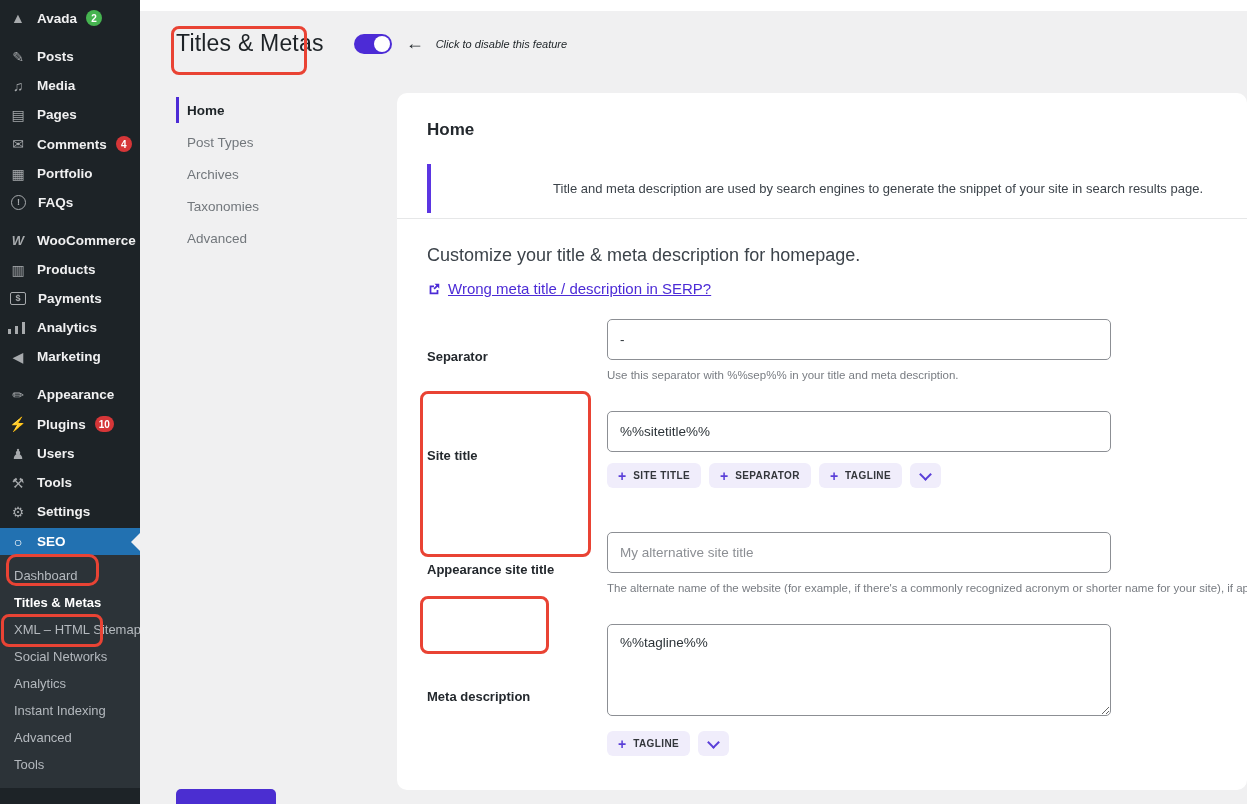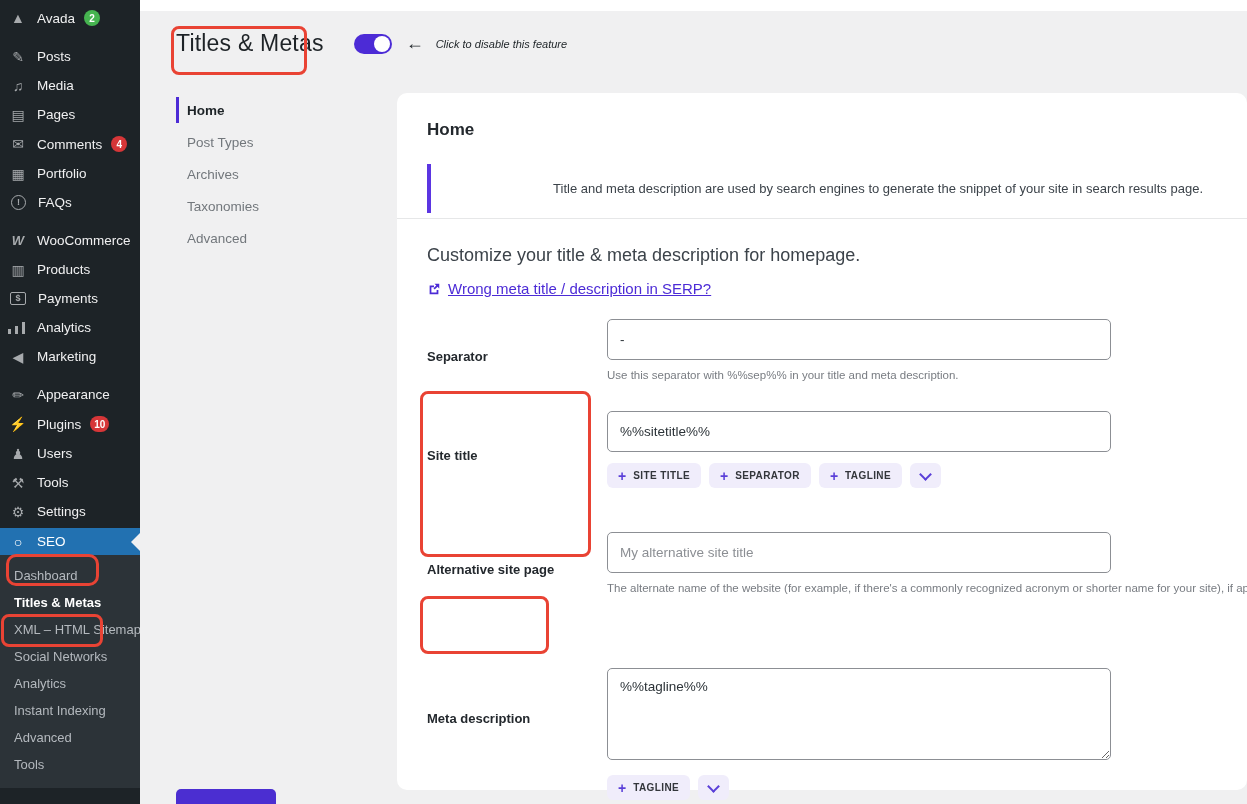--- a/index.html
+++ b/index.html
@@ -3,21 +3,21 @@
 <meta charset="utf-8">
 <style>
   html,body{margin:0;padding:0;}
   body{width:1247px;height:804px;overflow:hidden;font-family:"Liberation Sans",sans-serif;background:#f0f0f1;}
   #app{position:relative;width:1247px;height:804px;}
 
   
   .sidebar{position:absolute;left:0;top:0;width:140px;height:804px;background:#1d2327;color:#f0f0f1;font-size:13.5px;}
   .mi{display:flex;align-items:center;gap:9px;padding:7px 6px 7px 8px;cursor:pointer;}
   .mi .icon{width:20px;min-width:20px;text-align:center;color:#a7aaad;font-size:14px;line-height:14px;}
-  .mi .label{white-space:nowrap;}
+  .mi .label{white-space:nowrap;font-weight:bold;}
   .mi.gap{margin-top:9px;}
   .mi.first{padding-top:10px;}
   .mi.active-seo{background:#2271b1;color:#fff;position:relative;padding-top:6px;padding-bottom:6px;margin-top:2px;}
   .mi.active-seo .icon{color:#fff;}
   .mi.active-seo::after{content:"";position:absolute;right:0;top:50%;margin-top:-9px;border:9px solid transparent;border-right-color:#f0f0f1;border-left-width:0;}
   .badge{display:inline-flex;align-items:center;justify-content:center;min-width:16px;height:16px;padding:0 4px;border-radius:9px;font-size:10px;font-weight:bold;color:#fff;box-sizing:border-box;}
   .badge.green{background:#46b450;}
   .badge.red{background:#d63638;}
   .icon.circled{width:13px;min-width:13px;height:13px;border:1.5px solid #a7aaad;border-radius:50%;font-size:9px;font-weight:bold;line-height:13px;margin-left:3px;margin-right:3px;}
   .icon.boxed{width:14px;min-width:14px;height:11px;border:1.5px solid #a7aaad;border-radius:2px;font-size:9px;font-weight:bold;line-height:11px;margin-left:2px;margin-right:3px;}
@@ -55,21 +55,21 @@
   .sep-line{height:1px;background:#e6e7e8;margin-top:5px;}
   .form-area{padding:26px 30px 0;}
   .intro{font-size:18px;color:#3c434a;margin:0;}
   .serp-link-row{display:flex;align-items:center;gap:7px;margin-top:14px;}
   .serp-link{font-size:15px;color:#4c2bd6;text-decoration:underline;cursor:pointer;}
   .row{display:flex;align-items:center;}
   .row .flabel{width:180px;min-width:180px;font-size:13px;font-weight:bold;color:#23282d;padding-top:12px;}
   .control{width:504px;}
   .tinput{width:100%;box-sizing:border-box;height:41px;border:1px solid #8c8f94;border-radius:5px;padding:0 12px;font-size:13.5px;color:#2c3338;font-family:"Liberation Sans",sans-serif;background:#fff;}
   .tinput::placeholder{color:#8c8f94;}
-  .tarea{width:100%;box-sizing:border-box;height:92px;border:1px solid #8c8f94;border-radius:5px;padding:10px 12px;font-size:13.5px;color:#2c3338;font-family:"Liberation Sans",sans-serif;resize:vertical;margin-top:44px;}
+  .tarea{width:100%;box-sizing:border-box;height:92px;border:1px solid #8c8f94;border-radius:5px;padding:10px 12px;font-size:13.5px;color:#2c3338;font-family:"Liberation Sans",sans-serif;resize:vertical;}
   .help{margin-top:9px;font-size:11.5px;color:#787c82;white-space:nowrap;}
   .chips{display:flex;gap:8px;margin-top:11px;}
   .chip{display:inline-flex;align-items:center;gap:7px;background:#f0edfb;border-radius:6px;padding:0 11px;height:25px;cursor:pointer;}
   .chip .plus{color:#5a3fd8;font-size:14px;font-weight:bold;line-height:1;}
   .chip .clabel{font-size:10px;font-weight:bold;letter-spacing:.4px;color:#33363b;}
   .chip.chev-btn{padding:0 11px;}
   .chev{width:7px;height:7px;border-right:2px solid #5a3fd8;border-bottom:2px solid #5a3fd8;transform:rotate(45deg);margin-top:-3px;}
   .r1{margin-top:22px;} .r2{margin-top:30px;} .r3{margin-top:44px;} .r4{margin-top:30px;}
 
   
@@ -238,21 +238,21 @@
               <span class="clabel">TAGLINE</span>
             </span>
             <span class="chip chev-btn">
               <span class="chev"></span>
             </span>
           </div>
         </div>
       </div>
 
       <div class="row r3">
-        <div class="flabel">Alternative site page</div>
+        <div class="flabel">Appearance site title</div>
         <div class="control">
           <input class="tinput" type="text" placeholder="My alternative site title" style="">
           <div class="help">The alternate name of the website (for example, if there's a commonly recognized acronym or shorter name for your site), if applicable.</div>
         </div>
       </div>
 
       <div class="row r4">
         <div class="flabel">Meta description</div>
         <div class="control">
           <textarea class="tarea" style="">%%tagline%%</textarea>

